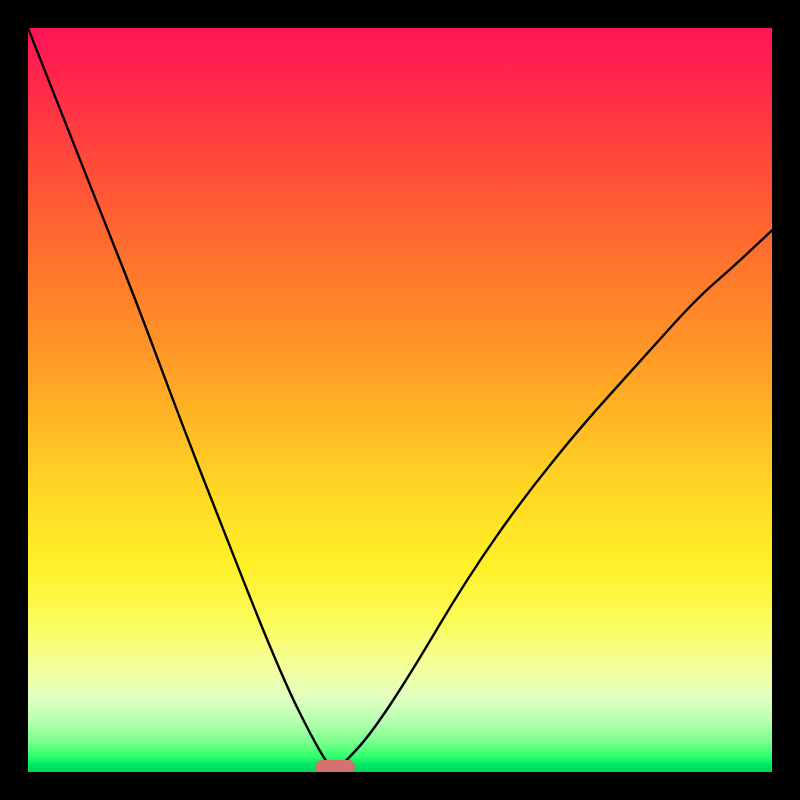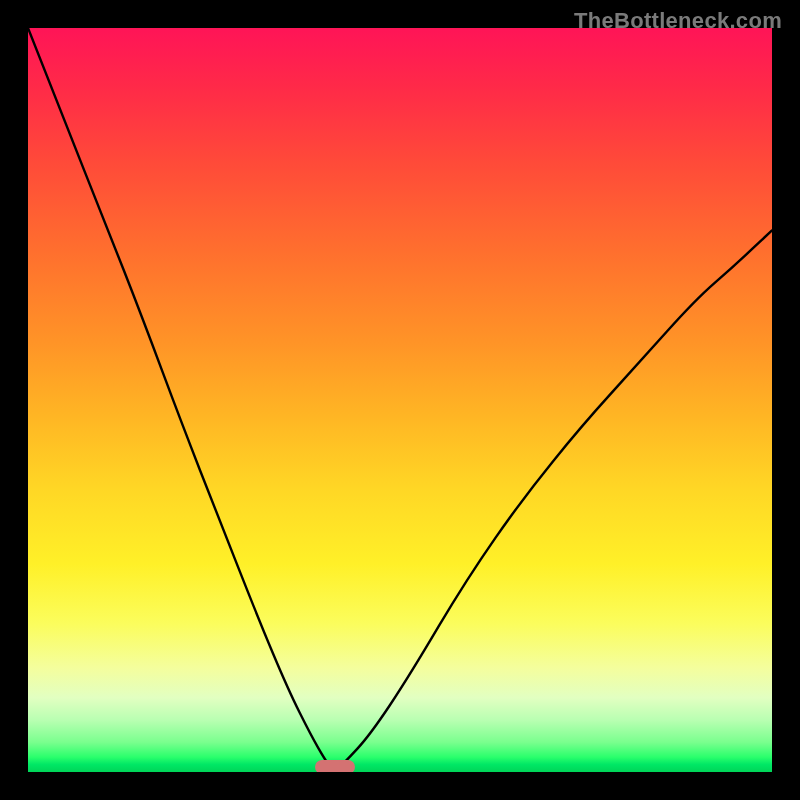--- a/index.html
+++ b/index.html
@@ -81,14 +81,13 @@
   <div class="plot">
     <div class="gradient"></div>
 
     <svg class="curve-svg" viewBox="0 0 744 744" preserveAspectRatio="none">
       <path id="curve-path" fill="none" stroke="#000" stroke-width="2.4" stroke-linecap="round" d="M 0.0 0.0 Q 37.9 96.7 57.3 145.1 Q 76.6 193.4 95.6 241.8 Q 114.6 290.2 133.9 342.2 Q 153.3 394.3 172.2 442.7 Q 191.2 491.0 210.2 539.4 Q 229.2 587.8 244.8 625.0 Q 260.4 662.2 271.6 684.5 Q 282.7 706.8 290.2 719.8 Q 297.6 732.8 302.1 738.4 L 306.5 744.0 M 306.5 744.0 Q 316.2 735.1 329.2 720.9 Q 342.2 706.8 362.0 677.0 Q 381.7 647.3 410.3 598.9 Q 439.0 550.6 467.6 509.6 Q 496.2 468.7 524.9 433.4 Q 553.5 398.0 582.2 366.4 Q 610.8 334.8 639.1 303.2 Q 667.4 271.6 686.7 254.8 Q 706.1 238.1 725.0 220.2 L 744.0 202.4"></path>
     </svg>
 
     <div class="lozenge"></div>
   </div>
 
-  <div class="watermark">TheBottleneck.com</div>
 </div>
 
 </body></html>

